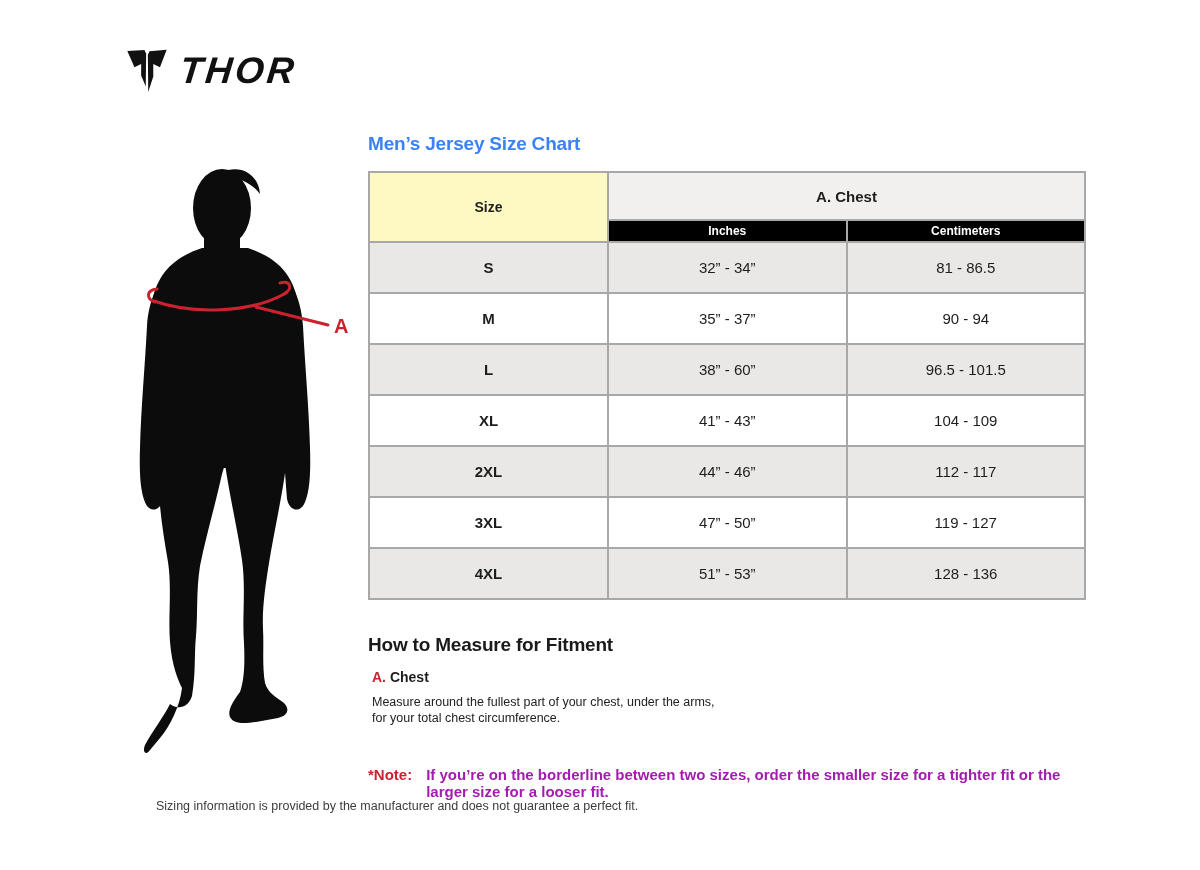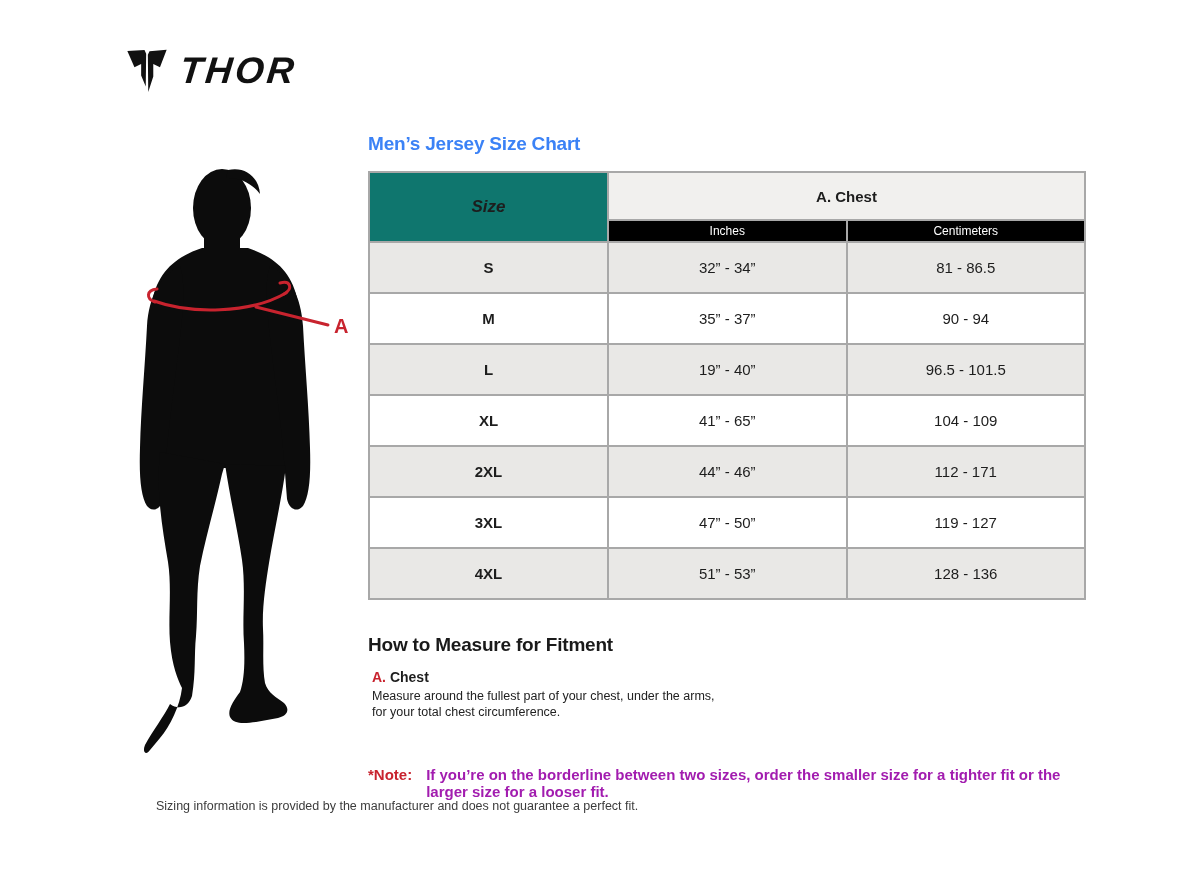--- a/index.html
+++ b/index.html
@@ -21,34 +21,34 @@
 
   
   .main-col { position: absolute; left: 368px; top: 0; width: 718px; }
   .chart-title { position: absolute; top: 133px; left: 0; font-size: 19px; font-weight: bold; letter-spacing: -0.2px; color: #3b82f6; }
 
   table.size-table {
     position: absolute; top: 171px; left: 0; width: 718px;
     border-collapse: collapse; table-layout: fixed;
   }
   .size-table th, .size-table td { border: 2px solid #a8a8a8; text-align: center; vertical-align: middle; padding: 0; }
-  .cell-size-header { background: #0f766e; font-size: 17px; font-weight: bold; font-style: italic; }
+  .cell-size-header { background: #fef9c3; font-size: 14px; font-weight: bold; }
   .cell-group-header { background: #f1f0ee; font-size: 15px; font-weight: bold; height: 48px; }
-  .unit-cell { background: #000000; color: #ffffff; font-size: 12px; font-weight: normal; height: 22px; }
+  .unit-cell { background: #000000; color: #ffffff; font-size: 12px; font-weight: bold; height: 22px; }
   .data-row { height: 51px; font-size: 15px; }
   .data-row.alt { background: #e9e8e6; }
   .data-row.plain { background: #ffffff; }
   .size-col { font-weight: bold; }
 
   
   .measure-title { position: absolute; top: 634px; left: 0; font-size: 19px; font-weight: bold; letter-spacing: -0.2px; color: #1a1a1a; text-align: right; }
   .measure-item { position: absolute; top: 669px; left: 4px; width: 380px; }
   .measure-item-head { font-size: 14px; font-weight: bold; }
   .measure-letter { color: #c8232e; }
-  .measure-desc { margin-top: 3px; font-size: 12.5px; line-height: 1.28; color: #222; max-width: 356px; }
+  .measure-desc { margin-top: 9px; font-size: 12.5px; line-height: 1.28; color: #222; max-width: 356px; }
 
   
   .note-row { position: absolute; top: 766px; left: 0; display: flex; font-size: 15px; font-weight: bold; }
   .note-label { color: #c8232e; margin-right: 14px; }
   .note-text { color: #a21caf; }
 
   
   .disclaimer { position: absolute; left: 115px; top: 798px; font-size: 12.5px; line-height: 1.32; color: #3c3c3c; margin-left: 41px; }
 </style>
 </head>
@@ -125,32 +125,32 @@
         <td>32” - 34”</td>
         <td>81 - 86.5</td>
       </tr>
       <tr class="data-row plain">
         <td class="size-col">M</td>
         <td>35” - 37”</td>
         <td>90 - 94</td>
       </tr>
       <tr class="data-row alt">
         <td class="size-col">L</td>
-        <td>19” - 40”</td>
+        <td>38” - 60”</td>
         <td>96.5 - 101.5</td>
       </tr>
       <tr class="data-row plain">
         <td class="size-col">XL</td>
-        <td>41” - 65”</td>
+        <td>41” - 43”</td>
         <td>104 - 109</td>
       </tr>
       <tr class="data-row alt">
         <td class="size-col">2XL</td>
         <td>44” - 46”</td>
-        <td>112 - 171</td>
+        <td>112 - 117</td>
       </tr>
       <tr class="data-row plain">
         <td class="size-col">3XL</td>
         <td>47” - 50”</td>
         <td>119 - 127</td>
       </tr>
       <tr class="data-row alt">
         <td class="size-col">4XL</td>
         <td>51” - 53”</td>
         <td>128 - 136</td>

